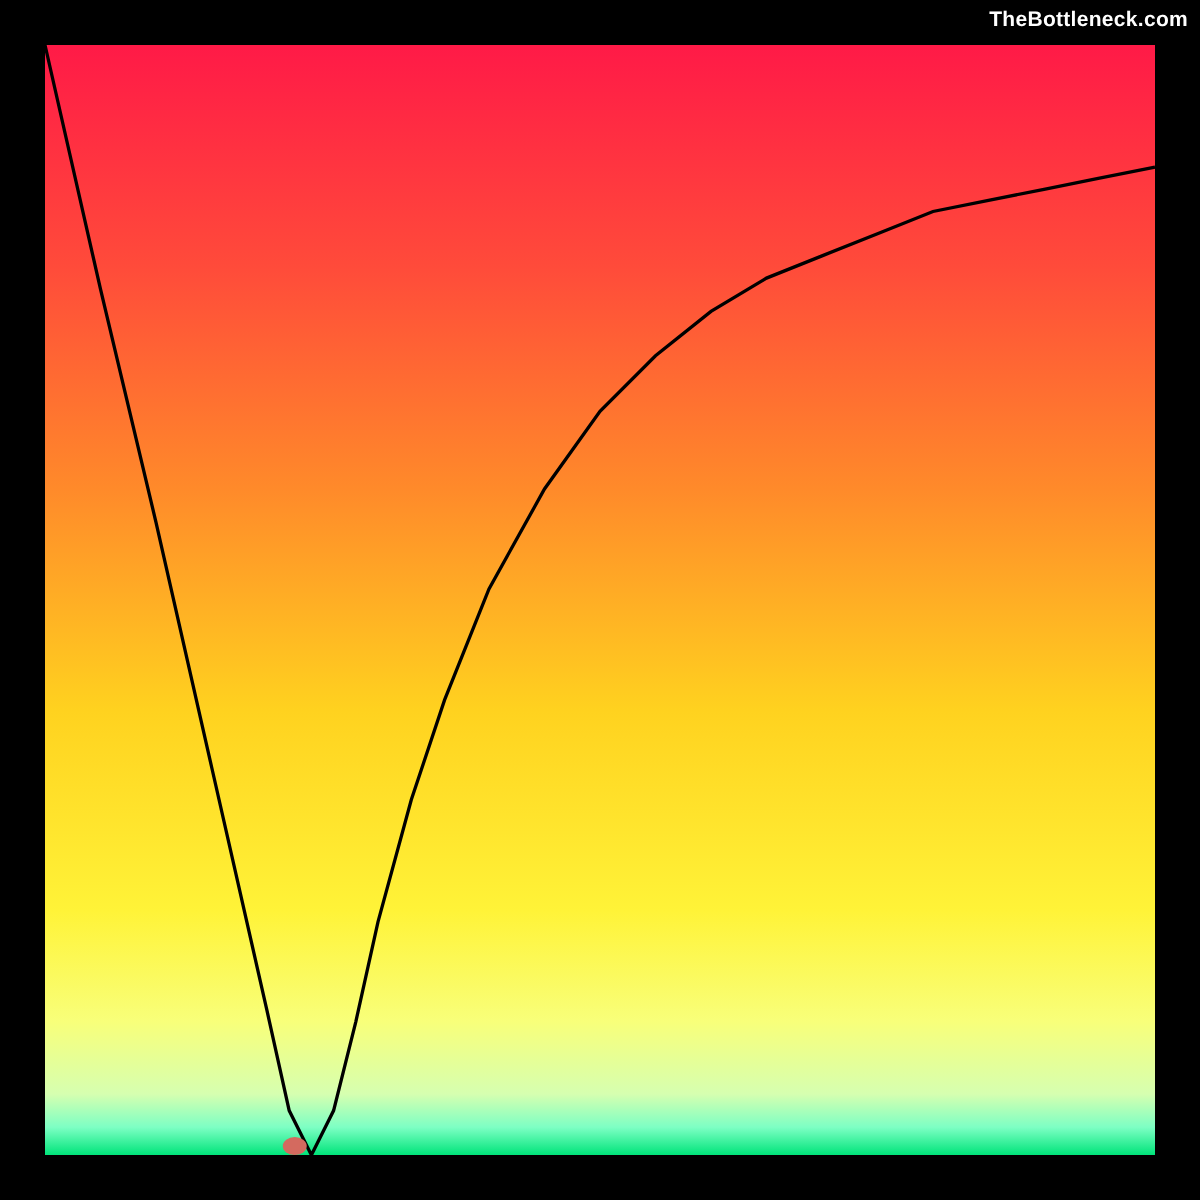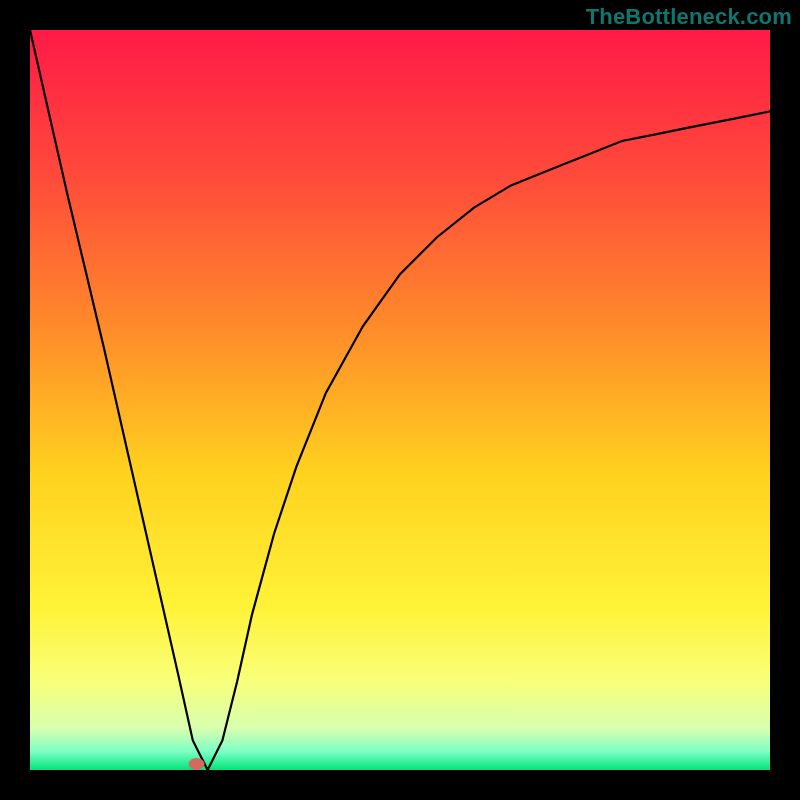--- a/index.html
+++ b/index.html
@@ -1,23 +1,23 @@
 <!DOCTYPE html>
 <html><head>
 <meta charset="utf-8">
 <style>
   body { margin: 0; padding: 0; }
   .container { width: 800px; height: 800px; position: relative; background: #000; }
   .attribution {
     position: absolute;
     top: 4px;
     right: 8px;
-    color: #0f766e;
+    color: #ffffff;
     font-family: Arial, Helvetica, sans-serif;
-    font-size: 22px;
+    font-size: 14px;
     font-weight: bold;
     letter-spacing: 0.2px;
   }
   svg { display: block; }
 </style>
 </head>
 <body>
 
 <div class="container">
   <div class="attribution">TheBottleneck.com</div>

